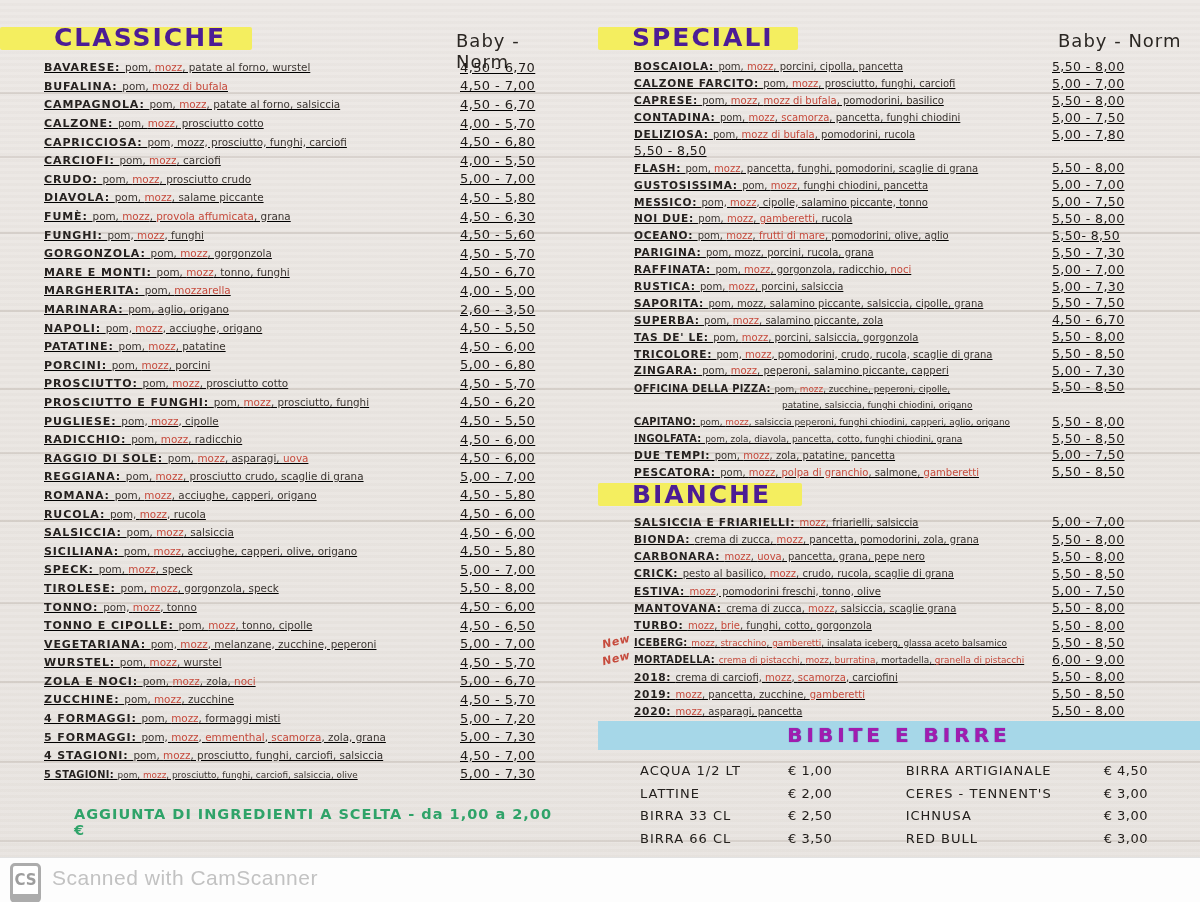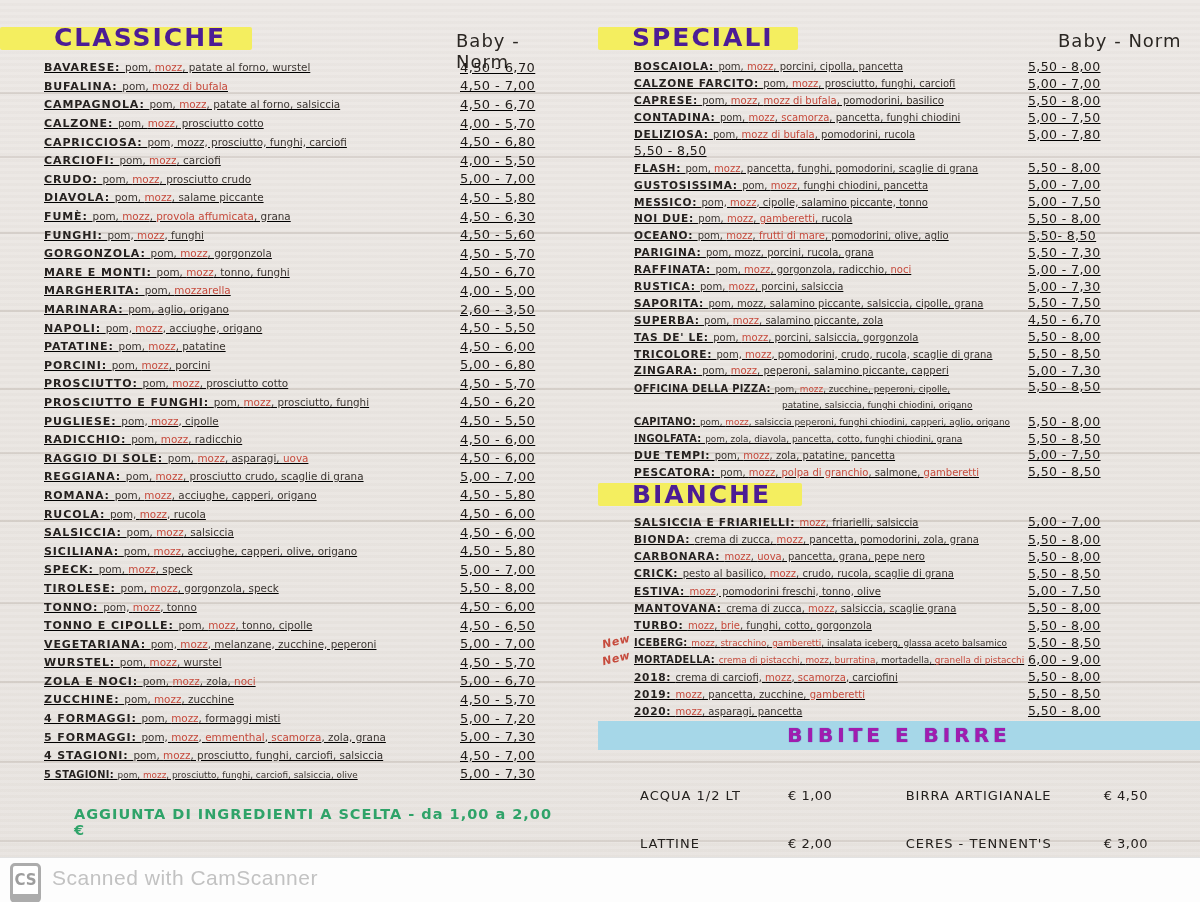--- a/index.html
+++ b/index.html
@@ -36,21 +36,21 @@
   .price-header {
     position:absolute; top:6px; font-size:18px; letter-spacing:1px;
     color:#2b2723; font-weight:500;
   }
   .col-left  .price-header { left:412px; }
   .col-right .price-header { left:460px; }
 
   .rows { margin-top:2px;text-decoration:underline; }
   .row { display:flex; align-items:center; position:relative; }
   .col-left  .row { height:18.6px; }
-  .col-right .row { height:16.9px; padding-left:36px; padding-right:80px; }
+  .col-right .row { height:16.9px; padding-left:36px; padding-right:56px; }
   .col-right .rows-bianche .row { height:17.2px; }
   .row.tall { height:33.8px; align-items:flex-start; }
   .item-text { flex:1 1 auto; white-space:nowrap; overflow:visible; line-height:16px; }
   .item-name { font-weight:bold; color:#262220; letter-spacing:.9px; }
   .col-left  .item-name { font-size:11px; }
   .col-right .item-name { font-size:10.6px; letter-spacing:.7px; }
   .item-ing { color:#3a3430; }
   .col-left  .item-ing { font-size:10.4px; }
   .col-right .item-ing { font-size:10px; }
   .item-text.tight .item-name { font-size:9.8px; letter-spacing:.3px; }
@@ -79,21 +79,21 @@
 
   .banner {
     margin-top:1px; height:29px; width:602px;
     background:#a6d7e8; display:flex; align-items:center; justify-content:center;
   }
   .banner-title {
     color:#a21caf; font-weight:bold; font-size:20px; letter-spacing:4px;
     text-shadow:0 0 1px #2b3e9b;
   }
   .drinks { display:flex; justify-content:space-between; padding:10px 52px 0 42px; }
-  .drink-row { display:flex; height:22.5px; align-items:center;margin-top:25px; }
+  .drink-row { display:flex; height:22.5px; align-items:center; }
   .drink-name { font-size:13px; color:#23201d; letter-spacing:1px; font-weight:500; }
   .drinks-left  .drink-name { width:148px; }
   .drinks-right .drink-name { width:198px; }
   .drink-price { font-size:13px; color:#1f1b18; letter-spacing:.5px; font-weight:500; }
 
   .footer-bar {
     position:absolute; left:0; bottom:0; width:1200px; height:45px;
     background:#fdfdfd; border-top:1px solid #e2e2e2;
   }
   .cs-logo {

